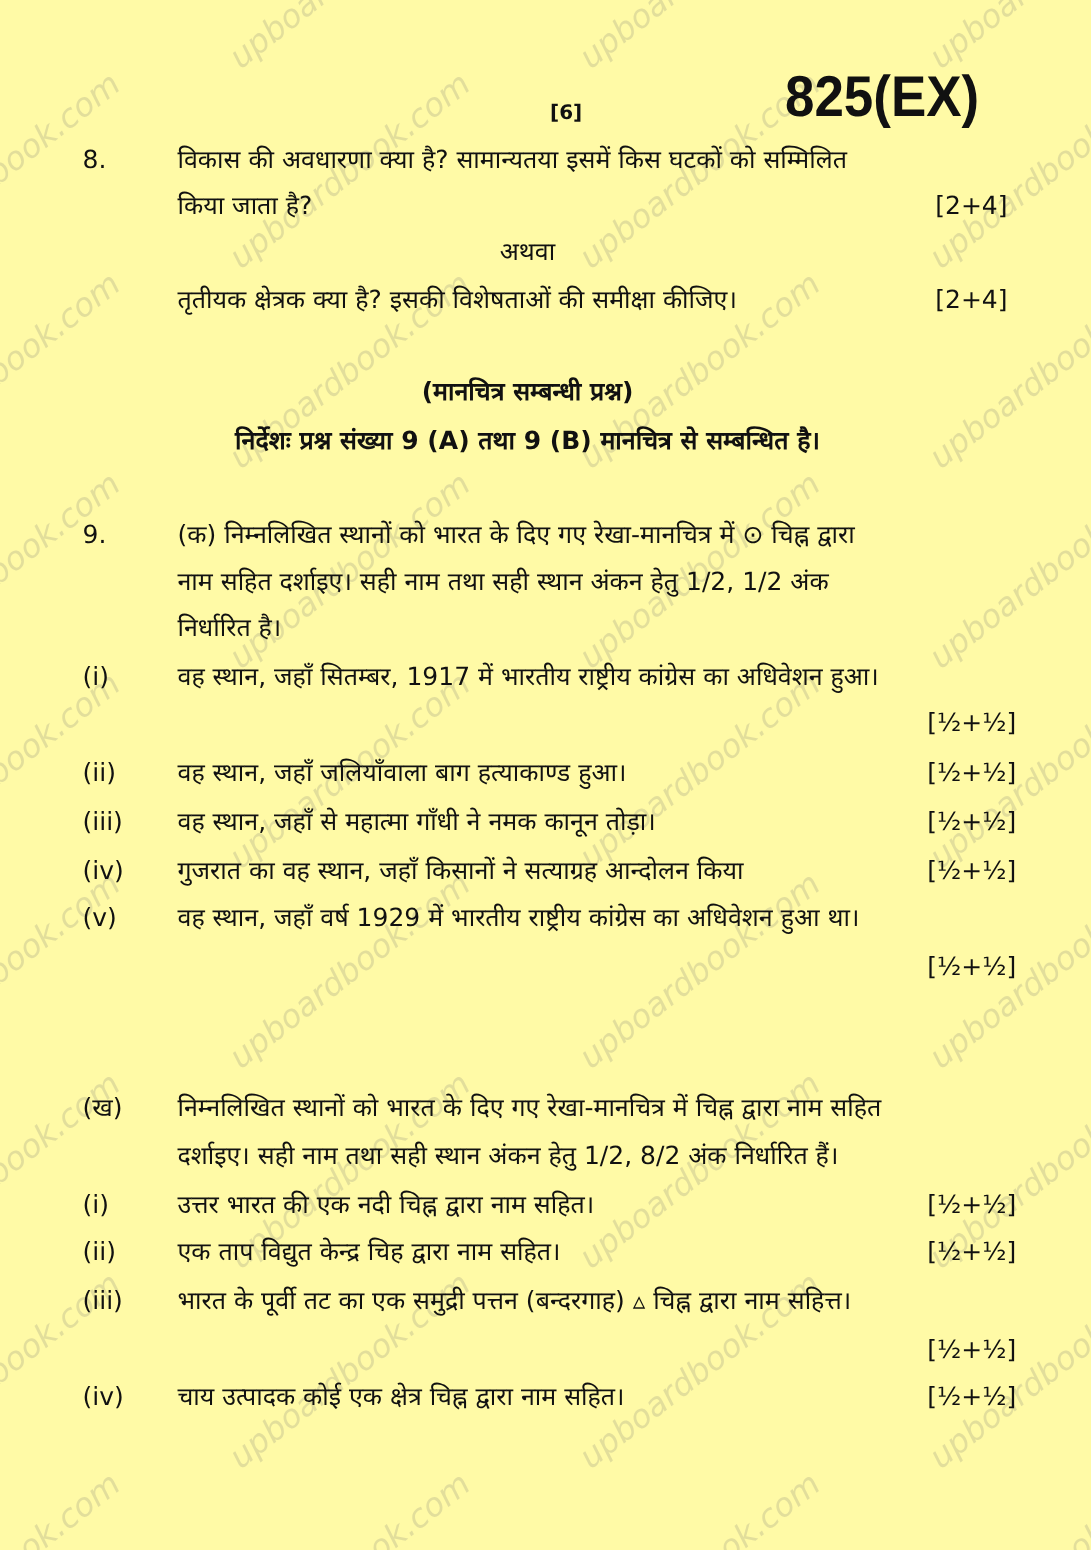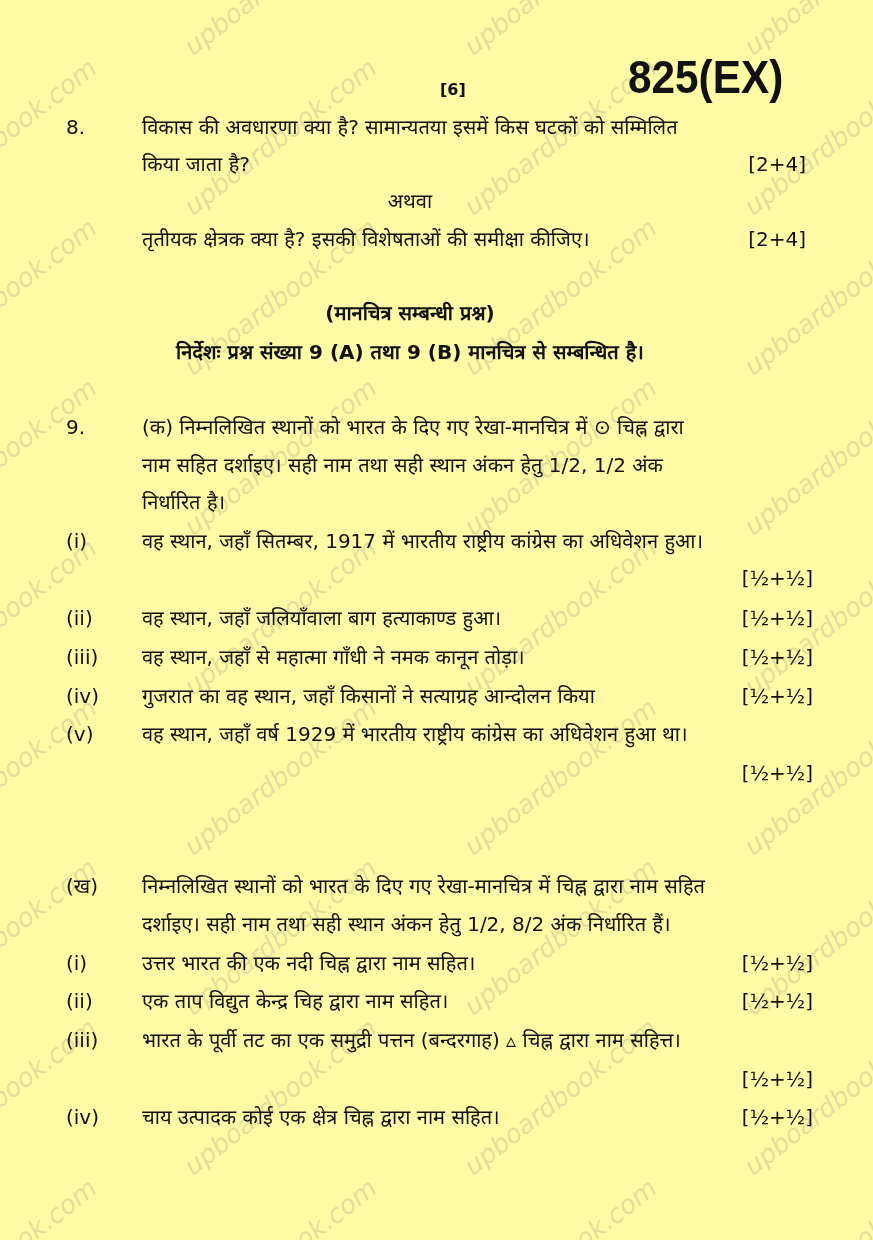--- a/index.html
+++ b/index.html
@@ -33,21 +33,21 @@
     position: absolute; left: 628px; top: 50px;
     font-family: "Liberation Sans", sans-serif;
     font-size: 46px; font-weight: bold; letter-spacing: 0px;
     transform: scaleX(0.92); transform-origin: left top;
   }
   .row { position: absolute; left: 0; width: 873px; font-size: 20px; line-height: 28px; }
   .qnum { position: absolute; left: 66px; }
   .qtext { position: absolute; left: 142px; white-space: nowrap; }
   .marks { position: absolute; right: 67px; white-space: nowrap; }
   .marks.wide { right: 60px; text-align: right; }
-  .center { position: absolute; left: 0; width: 820px; text-align: center; white-space: nowrap; }
+  .center { position: absolute; left: 12px; width: 820px; text-align: center; white-space: nowrap; }
   .bold { font-weight: bold; }
 </style>
 </head>
 <body>
 
 <div class="watermark-layer" id="wm-layer">
     <div class="wm" style="left: -100px; top: 40px;">upboardbook.com</div>
     <div class="wm" style="left: 180px; top: 40px;">upboardbook.com</div>
     <div class="wm" style="left: 460px; top: 40px;">upboardbook.com</div>
     <div class="wm" style="left: 740px; top: 40px;">upboardbook.com</div>

